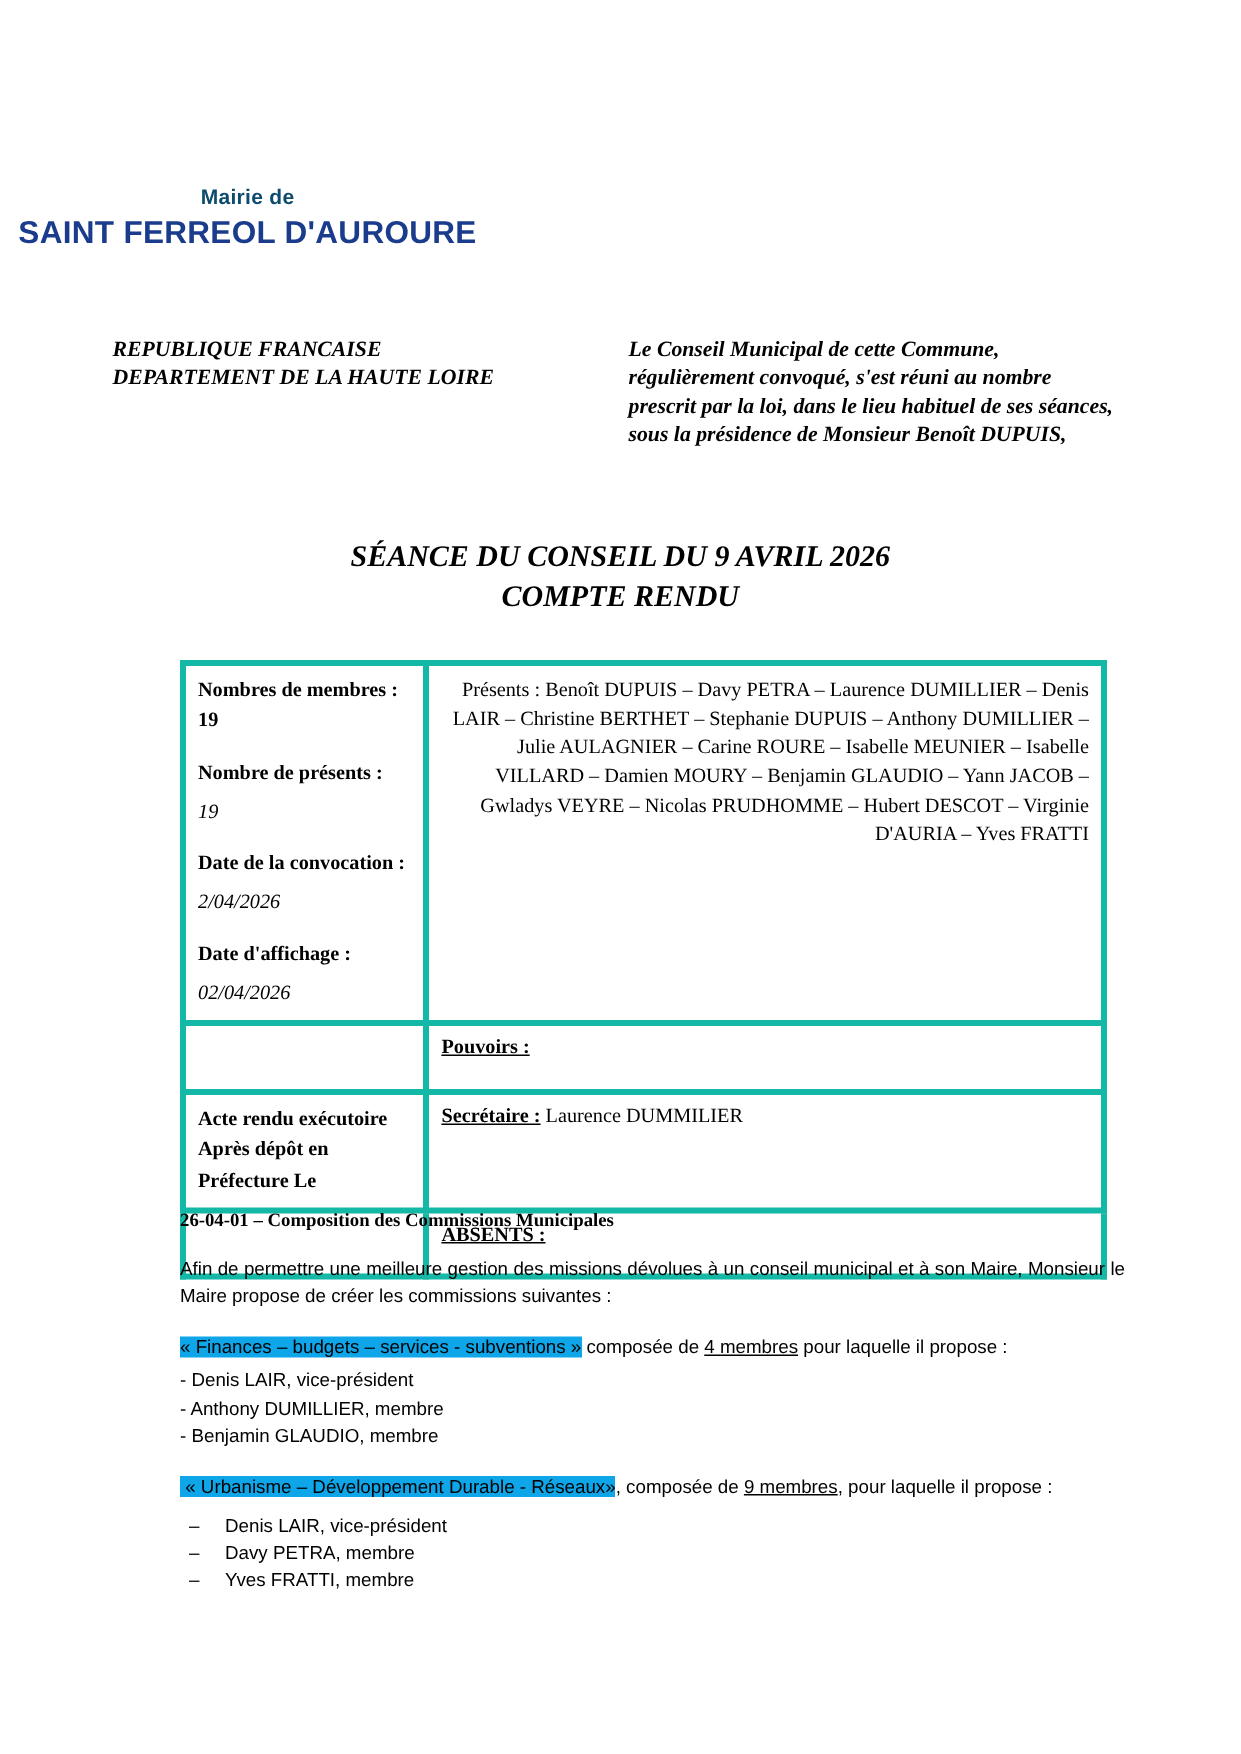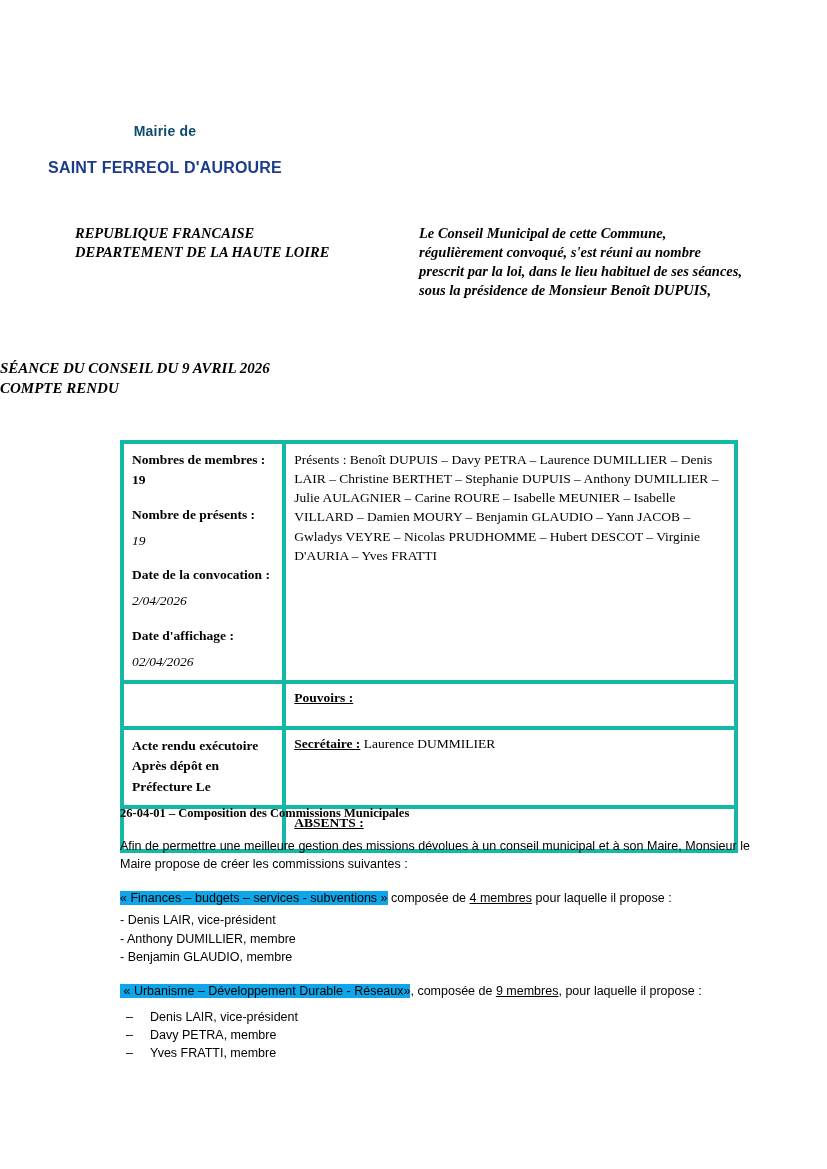--- a/index.html
+++ b/index.html
@@ -42,24 +42,24 @@
     text-align: center;
     font-family: "Liberation Sans", sans-serif;
   }
   .mairie-line1 {
     font-size: 14px;
     font-weight: bold;
     color: #0c4a6e;
     letter-spacing: .2px;
   }
   .mairie-line2 {
-    font-size: 16px;
+    font-size: 21px;
     font-weight: bold;
     color: #1b3c8c;
-    margin-top: 20px;
+    margin-top: 5px;
     letter-spacing: .2px;
   }
   .mairie-line3 {
     font-size: 12px;
     font-weight: bold;
     font-style: italic;
     color: #1b9ab0;
     margin-top: 6px;
   }
 
@@ -86,24 +86,25 @@
     font-size: 14.5px;
     line-height: 1.3;
   }
 
   
   .seance-title {
     position: absolute;
     left: 0;
     top: 358px;
     width: 827px;
-    font-family: "Liberation Serif", serif;
-    font-style: italic;
-    font-weight: bold;
-    font-size: 15px;
+    text-align: center;
+    font-family: "Liberation Serif", serif;
+    font-style: italic;
+    font-weight: bold;
+    font-size: 20px;
     line-height: 1.35;
   }
 
   
   .info-table {
     position: absolute;
     left: 120px;
     top: 440px;
     width: 618px;
     border-collapse: collapse;
@@ -124,20 +125,21 @@
   }
   .val {
     line-height: 1.5;
     margin-top: 6px;
     font-style: italic;
   }
   .lbl-sp { margin-top: 14px; }
 
   .presents-text {
     line-height: 1.42;
+    text-align: right;
   }
   .u { text-decoration: underline; }
   .b { font-weight: bold; }
 
   .cell-pad-tall { height: 198px; }
 
   
   .body-wrap {
     position: absolute;
     left: 120px;

